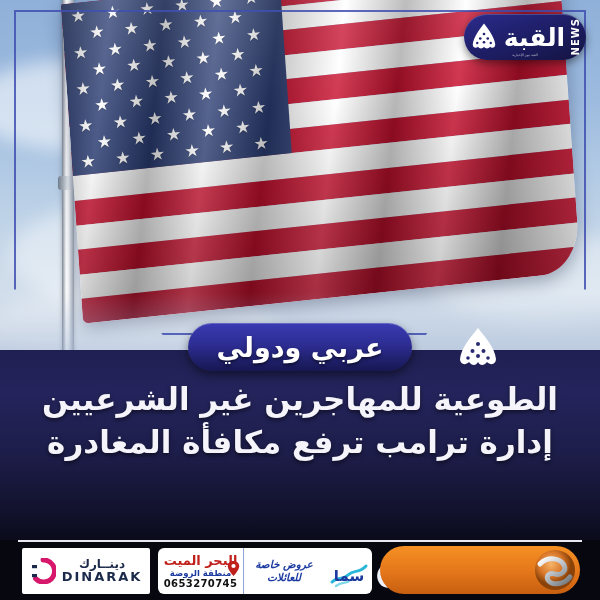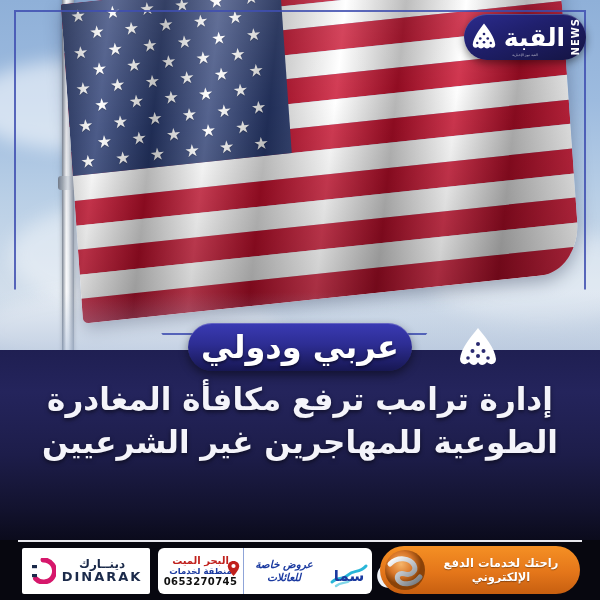--- a/index.html
+++ b/index.html
@@ -54,21 +54,21 @@
            clip-path:polygon(0 0, 100% 0, 100% 86%, 78% 86%, 72% 100%, 26% 100%, 20% 86%, 0 86%); }
 
   
   .band { position:absolute; left:0; top:350px; width:600px; height:190px;
           background:linear-gradient(180deg,#1f1f52 0%,#24245c 22%,#1d1d4a 55%,#131330 82%,#0b0b1c 100%); }
 
   .badge { position:absolute; left:188px; top:323px; width:224px; height:48px; border-radius:24px;
            background:linear-gradient(180deg,#3a3ab4 0%,#2d2d93 45%,#171752 100%);
            box-shadow:0 4px 10px rgba(0,0,0,.45), inset 0 1px 0 rgba(255,255,255,.22);
            display:flex; align-items:center; justify-content:center; }
-  .badge span { color:#fff; font-size:32px; font-weight:bold; letter-spacing:.5px;
+  .badge span { color:#fff; font-size:27px; font-weight:bold; letter-spacing:.5px;
                 text-shadow:0 2px 3px rgba(0,0,0,.5); }
 
   
   .dome-mark { position:absolute; left:455px; top:325px; width:46px; height:46px; }
 
   .headline { position:absolute; left:30px; top:378px; width:540px; text-align:center;
               color:#f4f4fa; font-size:31px; font-weight:bold; line-height:1.38;
               text-shadow:0 2px 4px rgba(0,0,0,.55); }
 
   
@@ -100,21 +100,21 @@
   
   .ad-sama { left:158px; width:214px; background:#fff; border-radius:6px;
              display:flex; align-items:center; }
   .sama-right { flex:0 0 46px; height:100%; position:relative; }
   .sama-lines { flex:1; text-align:center; line-height:1.25; padding-right:2px; }
   .sama-l1 { color:#c0201c; font-size:10.5px; font-weight:bold; }
   .sama-l2 { color:#1b3aa0; font-size:10.5px; font-weight:bold;font-style:italic; }
   .sama-left { flex:0 0 86px; border-right:1px solid #8fa4d8; height:100%;
                display:flex; flex-direction:column; align-items:center; justify-content:center; gap:0px;
                position:relative; }
-  .sama-loc1 { color:#c0201c; font-size:10px; font-weight:bold; }
+  .sama-loc1 { color:#c0201c; font-size:13px; font-weight:bold; }
   .sama-loc2 { color:#1b3aa0; font-size:8.5px; font-weight:bold; }
   .sama-phone { color:#111; font-size:10px; font-weight:bold; letter-spacing:.4px; }
   .pin { position:absolute; right:3px; top:13px; width:13px; height:15px; }
 
   
   .ad-rahtak { left:380px; width:200px; height:48px; border-radius:24px;
                background:linear-gradient(180deg,#f59024 0%,#e4761a 55%,#c75f10 100%);
                display:flex; align-items:center; justify-content:flex-start; padding:0 4px; }
   .rahtak-text { color:#fff; font-size:11.5px; font-weight:bold; flex:1; text-align:center;
                  text-shadow:0 1px 1px rgba(0,0,0,.35); }
@@ -242,22 +242,22 @@
       <circle cx="13" cy="33" r="1.8" fill="#2a2a70"></circle>
       <circle cx="33" cy="33" r="1.8" fill="#2a2a70"></circle>
     </svg>
   </div>
 
   <div class="badge">
     <span>عربي ودولي</span>
   </div>
 
   <div class="headline">
+    <div>الطوعية للمهاجرين غير الشرعيين</div>
     <div>إدارة ترامب ترفع مكافأة المغادرة</div>
-    <div>الطوعية للمهاجرين غير الشرعيين</div>
   </div>
 
   <div class="adstrip">
     <div class="ad-divider"></div>
 
     <div class="ad ad-dinarak">
       <div class="dinarak-text">
         <div class="dinarak-ar">دينــارك</div>
         <div class="dinarak-en">DINARAK</div>
       </div>
@@ -276,21 +276,21 @@
           <path d="M6 34 C12 28 16 33 22 27 C28 21 33 26 40 18" fill="none" stroke="#29b6d8" stroke-width="3" stroke-linecap="round"></path>
           <path d="M10 38 C16 33 20 37 26 31" fill="none" stroke="#7fd6e8" stroke-width="2.4" stroke-linecap="round"></path>
           <text x="23" y="33" font-size="15" font-weight="bold" fill="#1b3aa0" text-anchor="middle" font-family="DejaVu Sans">سما</text>
         </svg>
       </div>
       <div class="sama-lines">
         <div class="sama-l2">عروض خاصة للعائلات</div>
       </div>
       <div class="sama-left">
         <div class="sama-loc1">البحر الميت</div>
-        <div class="sama-loc2">منطقة لخدمات</div>
+        <div class="sama-loc2">منطقة الروضة</div>
         <div class="sama-phone">0653270745</div>
         <span class="pin">
           <svg viewBox="0 0 13 15" width="13" height="15">
             <path d="M6.5 0 C3 0 0.8 2.4 0.8 5.2 C0.8 9 6.5 15 6.5 15 C6.5 15 12.2 9 12.2 5.2 C12.2 2.4 10 0 6.5 0 Z" fill="#c0201c"></path>
             <circle cx="6.5" cy="5" r="2.1" fill="#fff"></circle>
           </svg>
         </span>
       </div>
     </div>
 
@@ -299,21 +299,20 @@
         <path d="M10 4 L16 4 L19 9 C24 13 25 22 20 28 C16 33 8 33 4 28 C-1 22 1 13 7 9 Z" fill="#eef2f8"></path>
         <path d="M10 4 L16 4 L19 9 L7 9 Z" fill="#cfd9e8"></path>
       </svg>
     </div>
     <div class="sparkle">
       <svg viewBox="0 0 14 14" width="14" height="14">
         <path d="M7 0 L8.4 5.6 L14 7 L8.4 8.4 L7 14 L5.6 8.4 L0 7 L5.6 5.6 Z" fill="#a8d8ef"></path>
       </svg>
     </div>
     <div class="ad ad-rahtak">
-      <span class="rahtak-text">راحتك لخدمات الدفع الإلكتروني</span>
       <span class="rahtak-mark">
         <svg viewBox="0 0 42 42" width="42" height="42">
           <defs>
             <radialGradient id="rg" cx="40%" cy="35%">
               <stop offset="0%" stop-color="#f6b56a"></stop>
               <stop offset="60%" stop-color="#d9772a"></stop>
               <stop offset="100%" stop-color="#8a4208"></stop>
             </radialGradient>
             <linearGradient id="sg" x1="0" y1="0" x2="1" y2="1">
               <stop offset="0%" stop-color="#ffffff"></stop>

